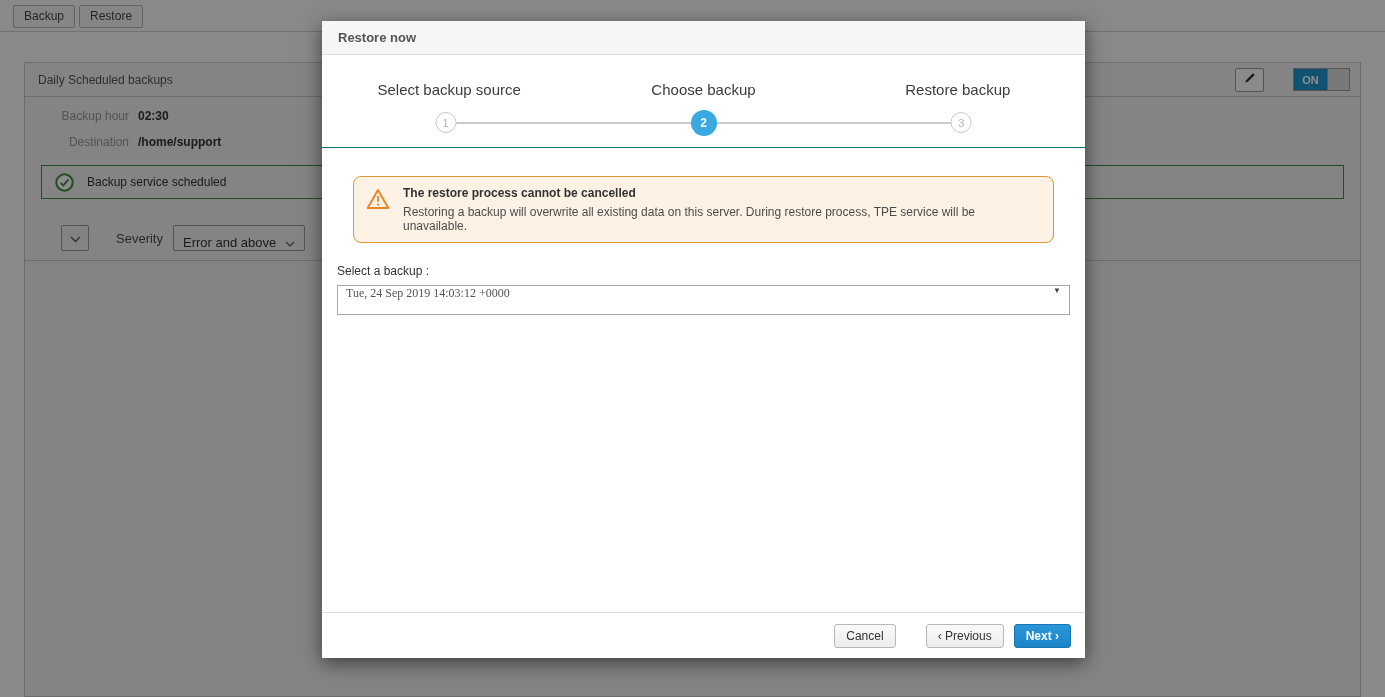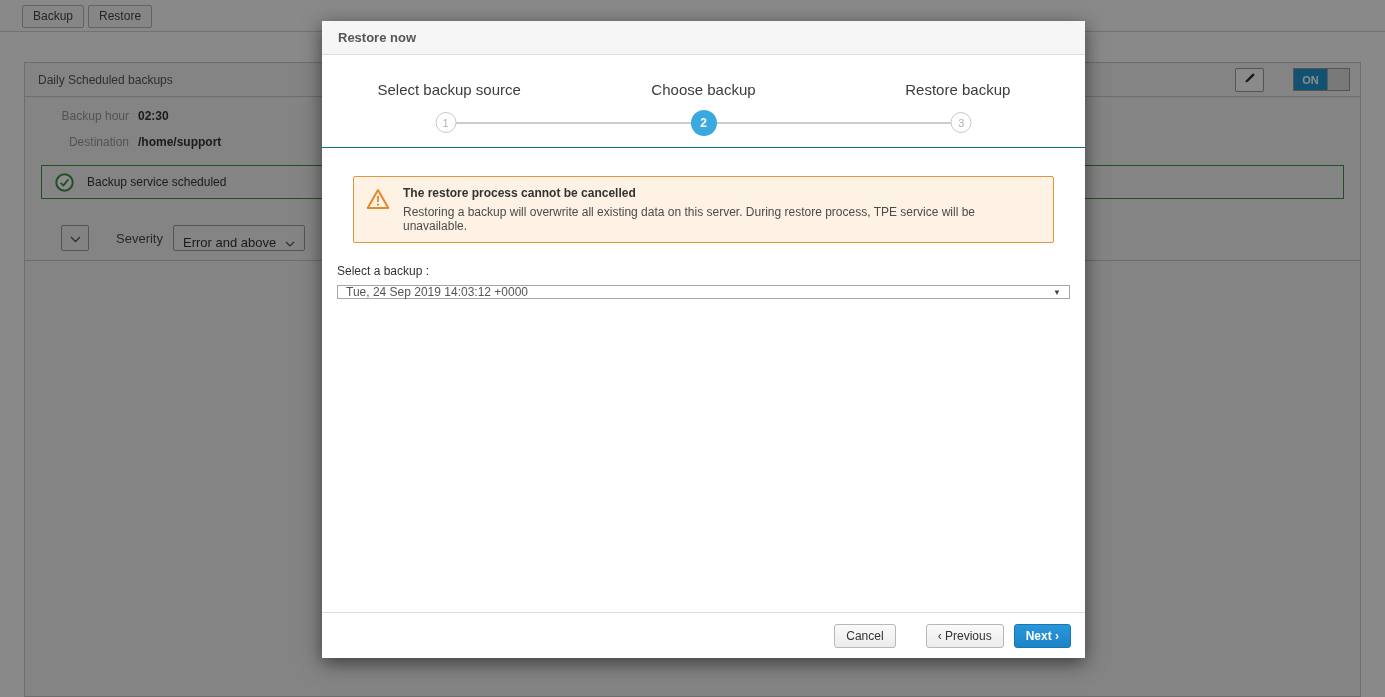--- a/index.html
+++ b/index.html
@@ -8,21 +8,21 @@
     font-family:"Liberation Sans", sans-serif;
     background:#fafafa;
     position:relative;
     overflow:hidden;
     color:#333;
   }
 
   
   .page { position:absolute; inset:0; }
 
-  .tabbar { position:absolute; top:5px; left:22px; display:flex; gap:4px;align-items:center; }
+  .tabbar { position:absolute; top:5px; left:13px; display:flex; gap:4px;align-items:center; }
   .tab-btn {
     font-size:12px; color:#444; background:#f4f4f4;
     border:1px solid #b5b5b5; border-radius:2px;
     padding:4px 10px; cursor:pointer; line-height:13px;
   }
   .tabbar-rule { position:absolute; top:31px; left:0; right:0; border-top:1px solid #cfcfcf; }
 
   .panel {
     position:absolute; left:24px; right:24px; top:62px; bottom:0;
     background:#f0f0f0; border:1px solid #c6c6c6;
@@ -101,32 +101,32 @@
     font-size:11px; color:#b3b3b3;
   }
   .step-circle.active {
     top:7px; width:26px; height:26px; background:#39a9e0; border:none;
     font-size:12px; font-weight:bold; color:#fff;
   }
   .pos-1 { left:16.2%; } .pos-2 { left:50%; } .pos-3 { left:83.8%; }
 
   .modal-body { flex:1; padding:0 15px; }
   .warning-box {
-    margin:28px 16px 0; border:1px solid #e0963c; border-radius:2px;
+    margin:28px 16px 0; border:1px solid #e0963c; border-radius:8px;
     background:#fdf2e4; padding:8px 12px 9px;
     display:flex; gap:13px; align-items:flex-start;
   }
   .warning-title { font-size:12px; font-weight:bold; color:#333; margin-top:1px; }
   .warning-text  { font-size:12px; color:#4c4c4c; margin-top:5px; }
 
   .select-label { margin:21px 0 7px; font-size:12px; color:#333; }
   .backup-select {
-    width:100%; height:14px; border:1px solid #a6a6a6; background:#fff;
-    display:flex; align-items:center; padding:0 8px;
-    font-size:12px; color:#555; cursor:pointer;
+    width:100%; height:30px; border:1px solid #a6a6a6; background:#fff;
+    display:flex; align-items:flex-start; padding:0 8px;
+    font-size:12px; color:#555; cursor:pointer;font-family:Liberation Serif, serif;
   }
   .backup-select .arrow { margin-left:auto; font-size:8px; color:#444; }
 
   .modal-footer {
     height:46px; border-top:1px solid #ddd;
     display:flex; align-items:center; justify-content:flex-end;
     padding:0 14px; gap:10px;
   }
   .btn {
     font-size:12px; border-radius:3px; padding:4px 11px; cursor:pointer;

